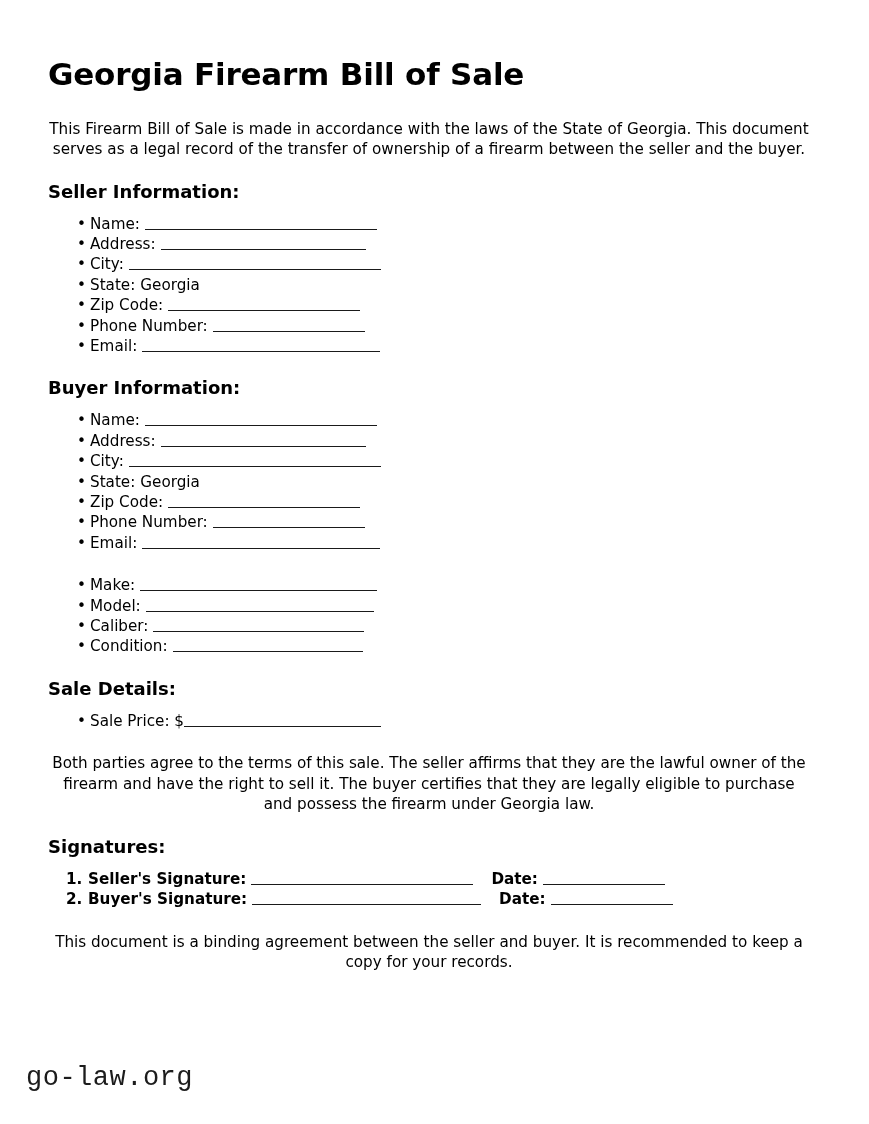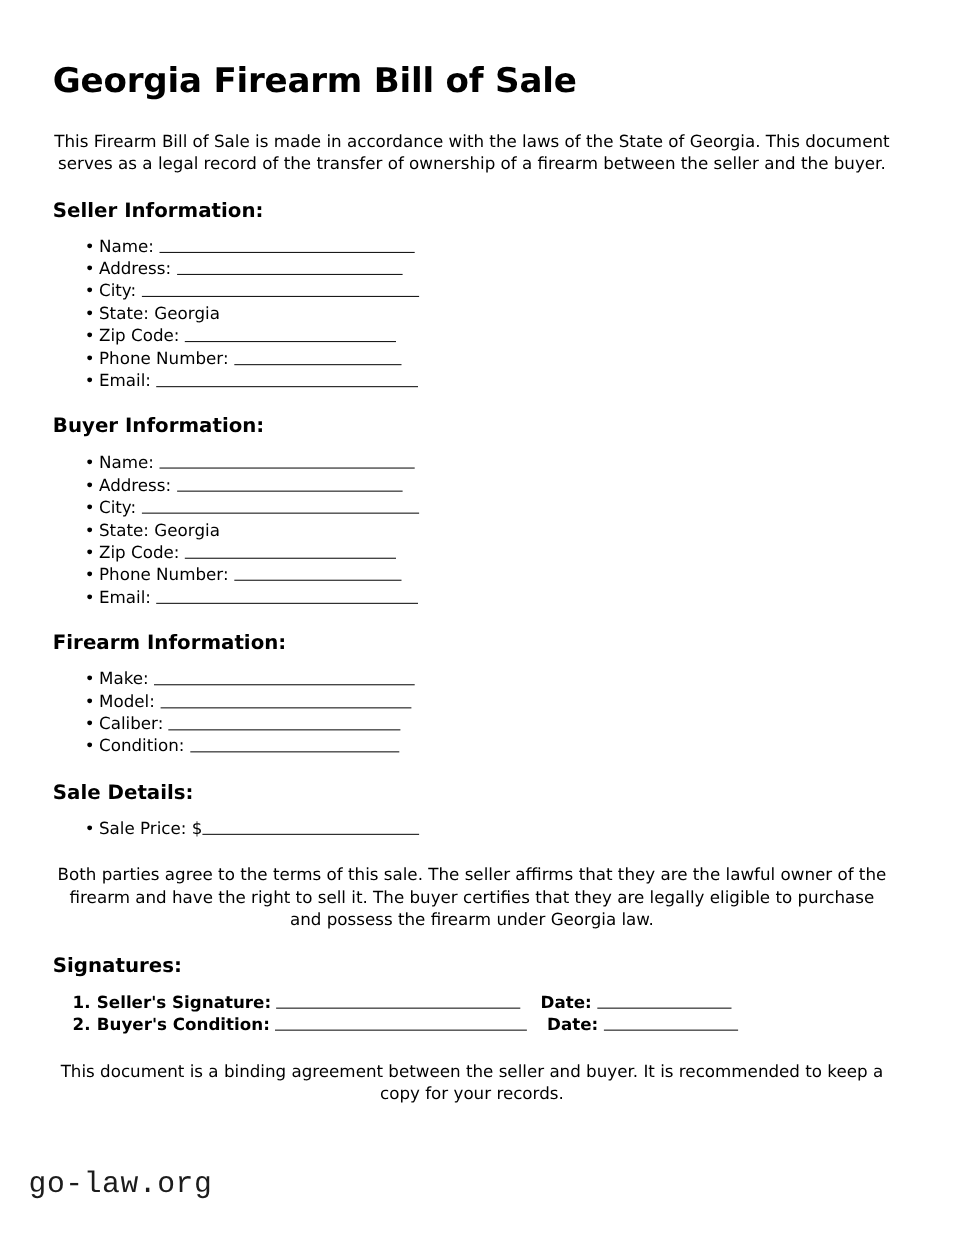--- a/index.html
+++ b/index.html
@@ -147,39 +147,38 @@
     <ul class="field-list">
         <li><span>Name:</span><span class="gap"></span><span class="blank" style="width: 232px;"></span></li>
         <li><span>Address:</span><span class="gap"></span><span class="blank" style="width: 205px;"></span></li>
         <li><span>City:</span><span class="gap"></span><span class="blank" style="width: 252px;"></span></li>
         <li><span>State:</span><span class="gap"></span><span>Georgia</span></li>
         <li><span>Zip Code:</span><span class="gap"></span><span class="blank" style="width: 192px;"></span></li>
         <li><span>Phone Number:</span><span class="gap"></span><span class="blank" style="width: 152px;"></span></li>
         <li><span>Email:</span><span class="gap"></span><span class="blank" style="width: 238px;"></span></li>
       </ul>
 
-    <h2 class="section-heading">Firearm Information:</h2>
     <ul class="field-list">
         <li><span>Make:</span><span class="gap"></span><span class="blank" style="width: 237px;"></span></li>
         <li><span>Model:</span><span class="gap"></span><span class="blank" style="width: 228px;"></span></li>
         <li><span>Caliber:</span><span class="gap"></span><span class="blank" style="width: 211px;"></span></li>
         <li><span>Condition:</span><span class="gap"></span><span class="blank" style="width: 190px;"></span></li>
       </ul>
 
     <h2 class="section-heading">Sale Details:</h2>
     <ul class="field-list">
         <li><span>Sale Price: $</span><span class="blank" style="width: 197px;"></span></li>
       </ul>
 
     <p class="para">Both parties agree to the terms of this sale. The seller affirms that they are the lawful owner of the firearm and have the right to sell it. The buyer certifies that they are legally eligible to purchase and possess the firearm under Georgia law.</p>
 
     <h2 class="section-heading">Signatures:</h2>
     <ol class="sig-list">
         <li><span>Seller's Signature:</span><span class="gap"></span><span class="blank" style="width: 222px;"></span><span class="sig-date-label">Date:</span><span class="gap"></span><span class="blank" style="width: 122px;"></span></li>
-        <li><span>Buyer's Condition:</span><span class="gap"></span><span class="blank" style="width: 229px;"></span><span class="sig-date-label">Date:</span><span class="gap"></span><span class="blank" style="width: 122px;"></span></li>
+        <li><span>Buyer's Signature:</span><span class="gap"></span><span class="blank" style="width: 229px;"></span><span class="sig-date-label">Date:</span><span class="gap"></span><span class="blank" style="width: 122px;"></span></li>
       </ol>
 
     <p class="para">This document is a binding agreement between the seller and buyer. It is recommended to keep a copy for your records.</p>
 
   </div>
 
   <div class="footer-mark">go-law.org</div>
 </div>
 
 </body></html>

